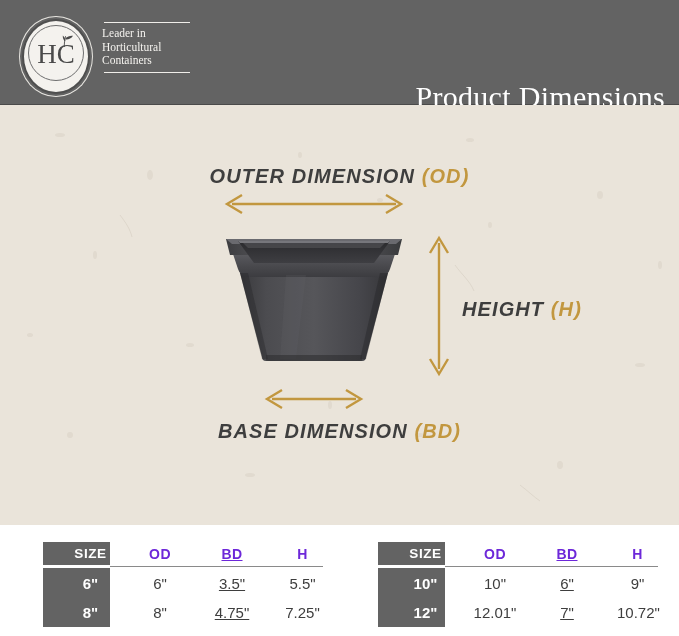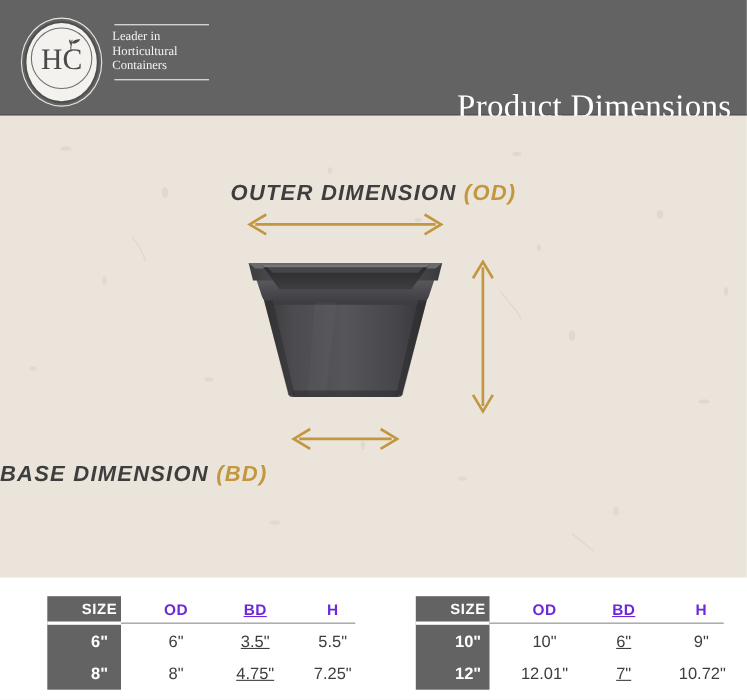--- a/index.html
+++ b/index.html
@@ -114,21 +114,21 @@
     font-weight:bold;
     font-size:20px;
     letter-spacing:1.1px;
     color:#3e3e3e;
     white-space:nowrap;
     font-style:italic;
   }
   .dim-label .accent { color:#c2973f; }
 
   #label-od { left:0; top:60px; width:679px; text-align:center; }
-  #label-bd { left:0; top:315px; width:679px; text-align:left; }
+  #label-bd { left:0; top:315px; width:679px; text-align:center; }
   #label-h  { left:462px; top:193px; }
 
   #arrow-od { position:absolute; left:222px; top:88px; }
   #arrow-bd { position:absolute; left:263px; top:283px; }
   #arrow-h  { position:absolute; left:428px; top:128px; }
 
   #pot { position:absolute; left:222px; top:124px; }
 
   
   .spec-table {
@@ -320,20 +320,24 @@
 
         <path d="M44 126 L140 126 L140 131 Q140 132 136 132 L48 132 Q44 132 44 131 Z" fill="#2b2b2e" opacity="0.55"></path>
       </svg>
 
       <svg id="arrow-h" width="22" height="146" viewBox="0 0 22 146">
         <line x1="11" y1="10" x2="11" y2="136" stroke="#c2973f" stroke-width="2.4"></line>
         <polyline points="2,20 11,5 20,20" fill="none" stroke="#c2973f" stroke-width="2.4" stroke-linejoin="miter"></polyline>
         <polyline points="2,126 11,141 20,126" fill="none" stroke="#c2973f" stroke-width="2.4" stroke-linejoin="miter"></polyline>
       </svg>
 
+      <div class="dim-label" id="label-h">
+        <span>HEIGHT</span>
+        <span class="accent">(H)</span>
+      </div>
 
       <svg id="arrow-bd" width="102" height="22" viewBox="0 0 102 22">
         <line x1="9" y1="11" x2="93" y2="11" stroke="#c2973f" stroke-width="2.4"></line>
         <polyline points="19,2 4,11 19,20" fill="none" stroke="#c2973f" stroke-width="2.4" stroke-linejoin="miter"></polyline>
         <polyline points="83,2 98,11 83,20" fill="none" stroke="#c2973f" stroke-width="2.4" stroke-linejoin="miter"></polyline>
       </svg>
 
       <div class="dim-label" id="label-bd">
         <span>BASE DIMENSION</span>
         <span class="accent">(BD)</span>

